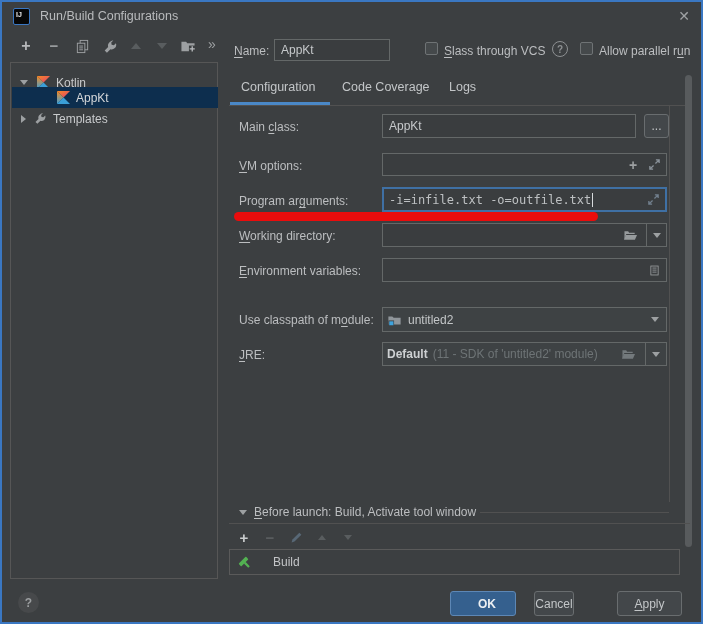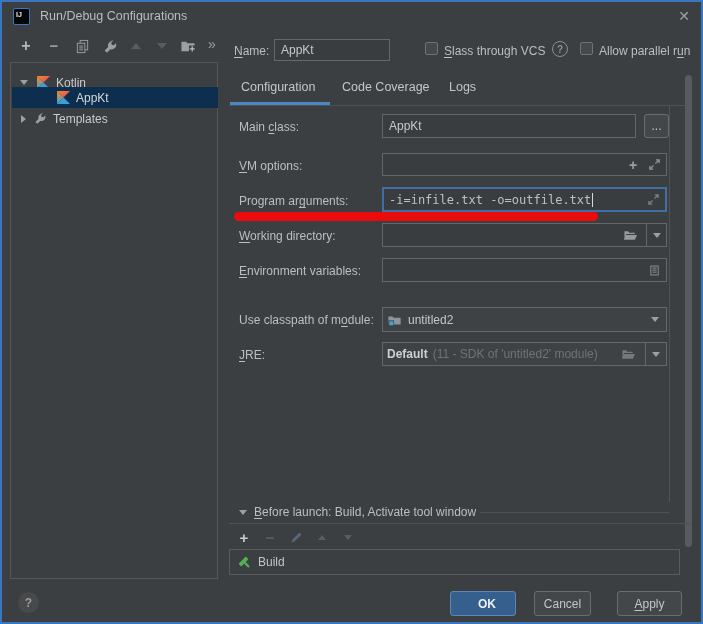--- a/index.html
+++ b/index.html
@@ -96,21 +96,21 @@
       </linearGradient>
       <linearGradient id="kleft" x1="0" y1="0" x2="0" y2="1">
         <stop offset="0" stop-color="#f78b21"></stop>
           <stop offset="1" stop-color="#3a9fd8"></stop>
       </linearGradient>
     </defs>
   </svg>
 
   <div class="titlebar">
     <div class="app-icon">IJ</div>
-    <div class="win-title">Run/Debug Configurations</div>
+    <div class="win-title">Run/Build Configurations</div>
     <div class="close-btn"><span>✕</span></div>
   </div>
 
   <div class="tool" style="left:12px;top:33px">
     <span class="glyph">+</span>
   </div>
   <div class="tool" style="left:40px;top:33px">
     <span class="glyph2">−</span>
   </div>
   <div class="tool" style="left:68px;top:33px">
@@ -297,30 +297,30 @@
   </div>
 
   <div class="build-list">
     <div style="display:flex;align-items:center">
       <svg width="15" height="15" viewBox="0 0 16 16">
         <g transform="rotate(-45 8 8)" fill="#53b152">
           <rect x="2.5" y="4.5" width="11" height="4" rx="0.8"></rect>
           <rect x="6.8" y="8" width="2.4" height="7" rx="1"></rect>
         </g>
       </svg>
-      <span style="margin-left:6px">Build</span>
+      <span style="margin-left:21px">Build</span>
     </div>
   </div>
 
   <div class="help-btn">
       <span>?</span>
     </div>
   <div class="btn primary" style="left:448px;width:66px">
     <span>OK</span>
   </div>
-  <div class="btn" style="left:532px;width:57px">
+  <div class="btn" style="left:532px;width:40px">
     <span>Cancel</span>
   </div>
   <div class="btn" style="left:615px;width:65px">
     <span><span></span><span class="mn">A</span><span>pply</span></span>
   </div>
 
 </div>
 
 </body></html>

